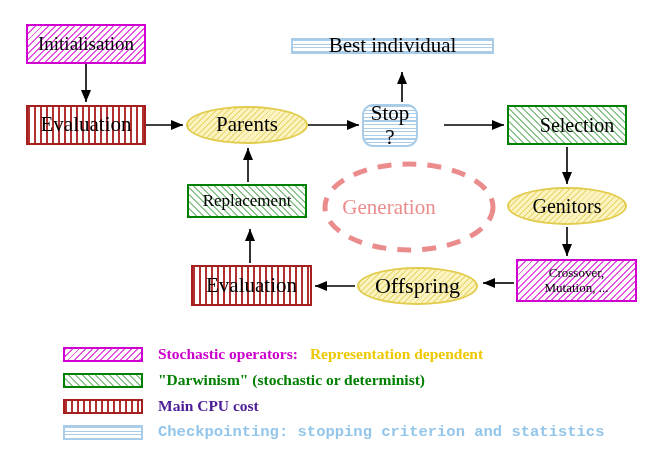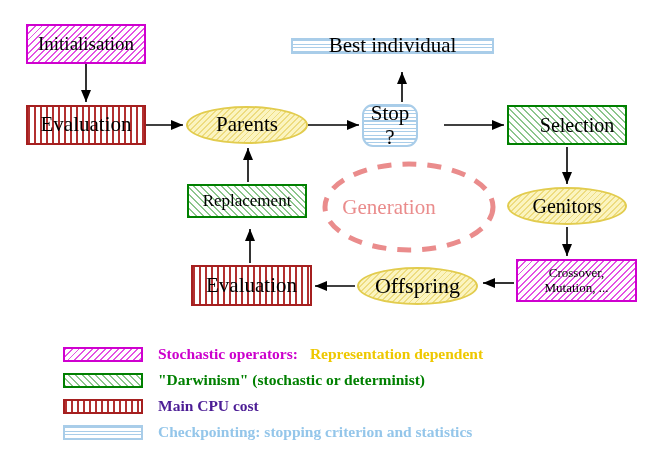--- a/index.html
+++ b/index.html
@@ -133,19 +133,19 @@
       <span class="ltext c-gold">Representation dependent</span>
     </div>
     <div class="legend-row" style="top:372px;">
       <span class="swatch hatch-green"></span>
       <span class="ltext c-green">"Darwinism" (stochastic or determinist)</span>
     </div>
     <div class="legend-row" style="top:398px;">
       <span class="swatch stripe-red"></span>
       <span class="ltext c-red">Main CPU cost</span>
     </div>
-    <div class="legend-row" style="top:424px;">
+    <div class="legend-row" style="top:424px;font-family:Liberation Mono, monospace;">
       <span class="swatch stripe-cyan"></span>
       <span class="ltext c-cyan">Checkpointing: stopping criterion and statistics</span>
     </div>
   </div>
 
 </div>
 
 </body></html>

